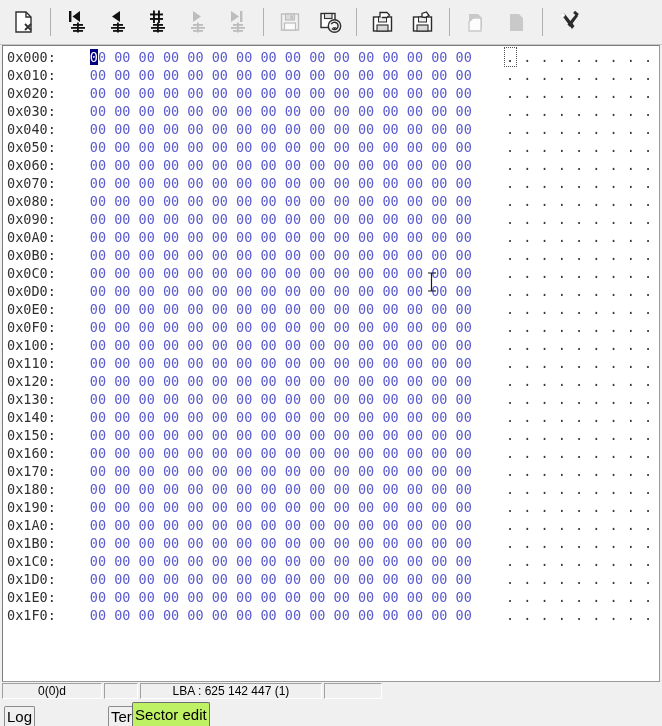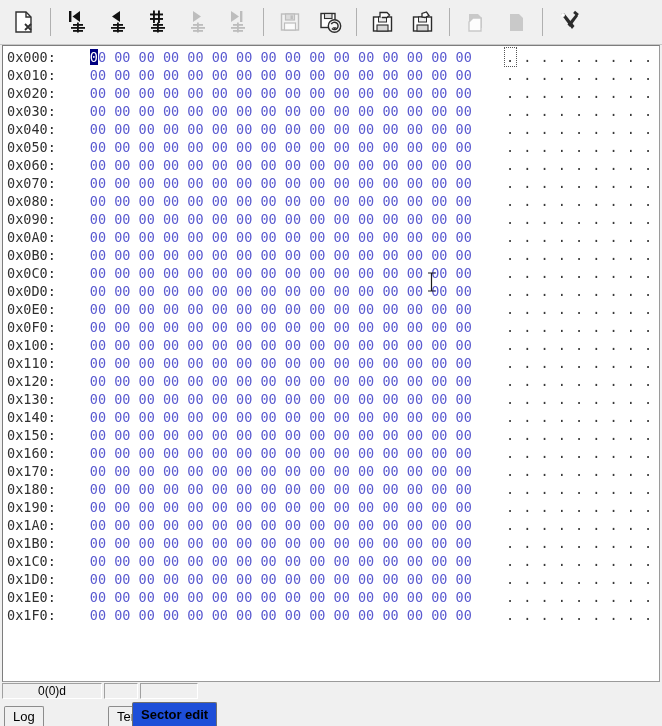--- a/index.html
+++ b/index.html
@@ -130,36 +130,36 @@
     position:relative;
     background:#f0f0f0;
     padding-left:6px;
     box-sizing:border-box;
   }
   .tab{
     position:absolute;
     bottom:0;
     height:20px;
     line-height:20px;
-    padding:0 8px;
-    font-size:13px;
+    padding:0 2px;
+    font-size:15px;
     box-sizing:border-box;
     background:#f0f0f0;
     border:1px solid #8c8c8c;
     border-bottom:none;
     border-radius:2px 2px 0 0;
     white-space:nowrap;
     color:#000;
   }
   .tab.active{
     height:24px;line-height:23px;
-    background:#1d4ed8;
+    background:#bef264;
     border-color:#6f6f6f;
     z-index:3;
-    font-weight:bold;
+    font-weight:normal;
   }
   .tab.t0{left:4px;}
   .tab.t1{left:60px;margin-left:48px;}
   .tab.t2{left:132px;}
 </style>
 </head>
 <body>
 
 <div class="app">
 
@@ -480,20 +480,21 @@
 
       <svg class="mouse-caret" viewBox="0 0 9 20">
         <path d="M1 1 h7 M4.5 1 v18 M1 19 h7" stroke="#1a1a1a" stroke-width="1.2" fill="none"></path>
       </svg>
     </div>
   </div>
 
   <div class="statusbar">
     <div class="sb-cell sb-a">0(0)d</div>
     <div class="sb-cell sb-b"></div>
+    <div class="sb-cell sb-d">LBA : 625 142 447 (1)</div>
     <div class="sb-cell sb-e"></div>
   </div>
 
   <div class="tabstrip">
     <div class="tab t0">Log</div>
     <div class="tab t1">Terminal</div>
     <div class="tab t2 active">Sector edit</div>
   </div>
 
 </div>

